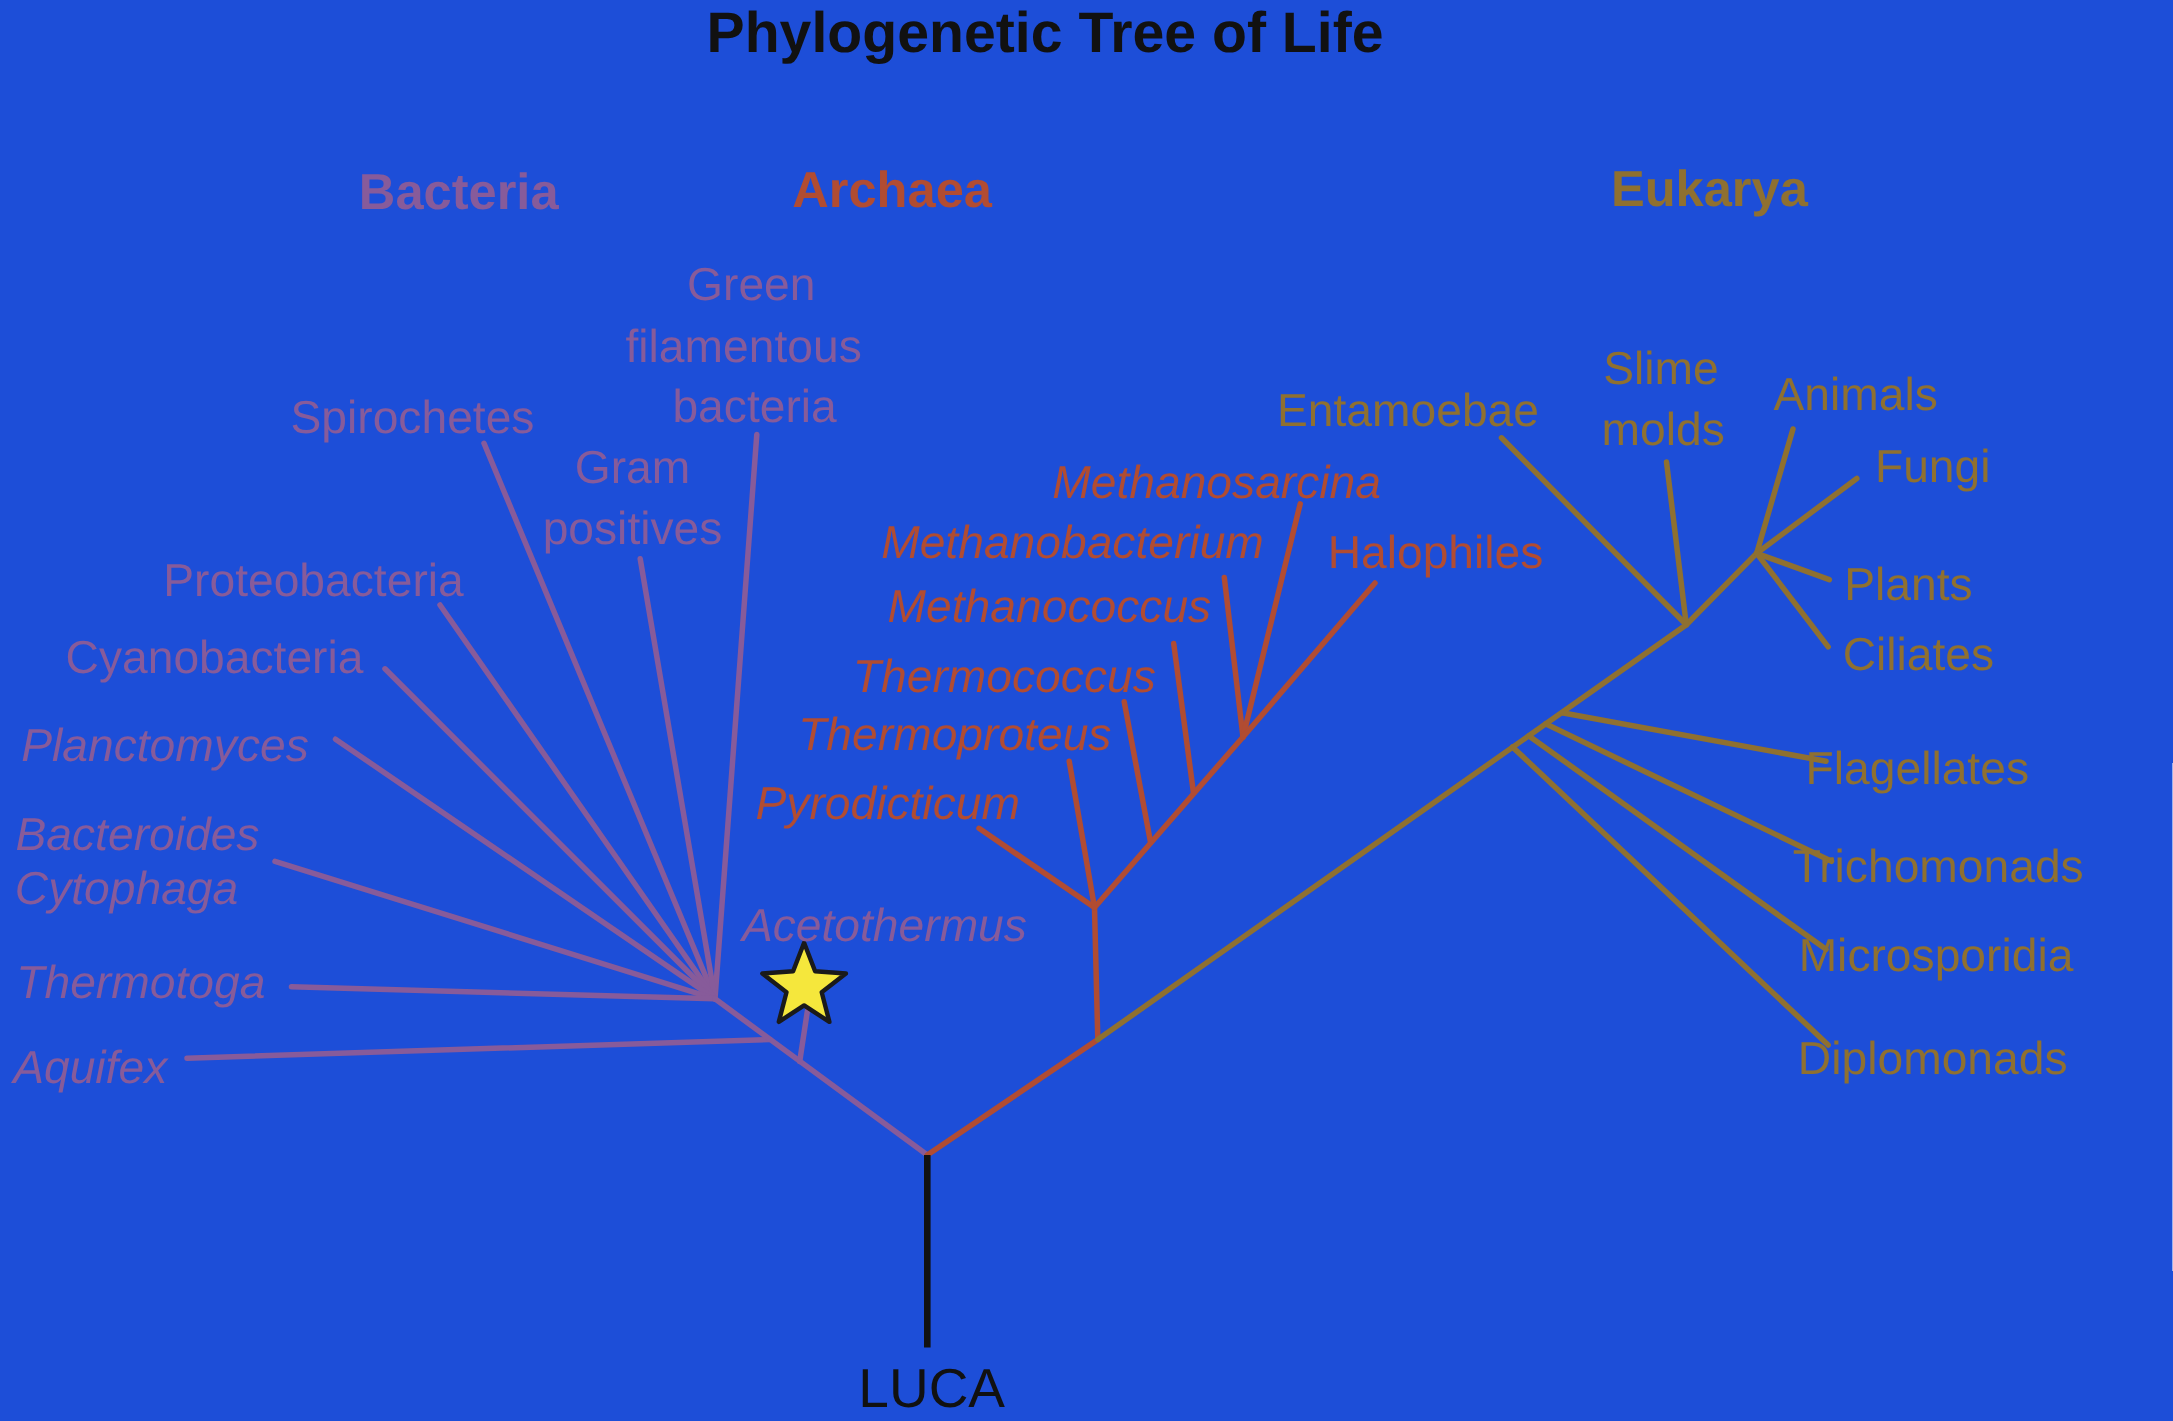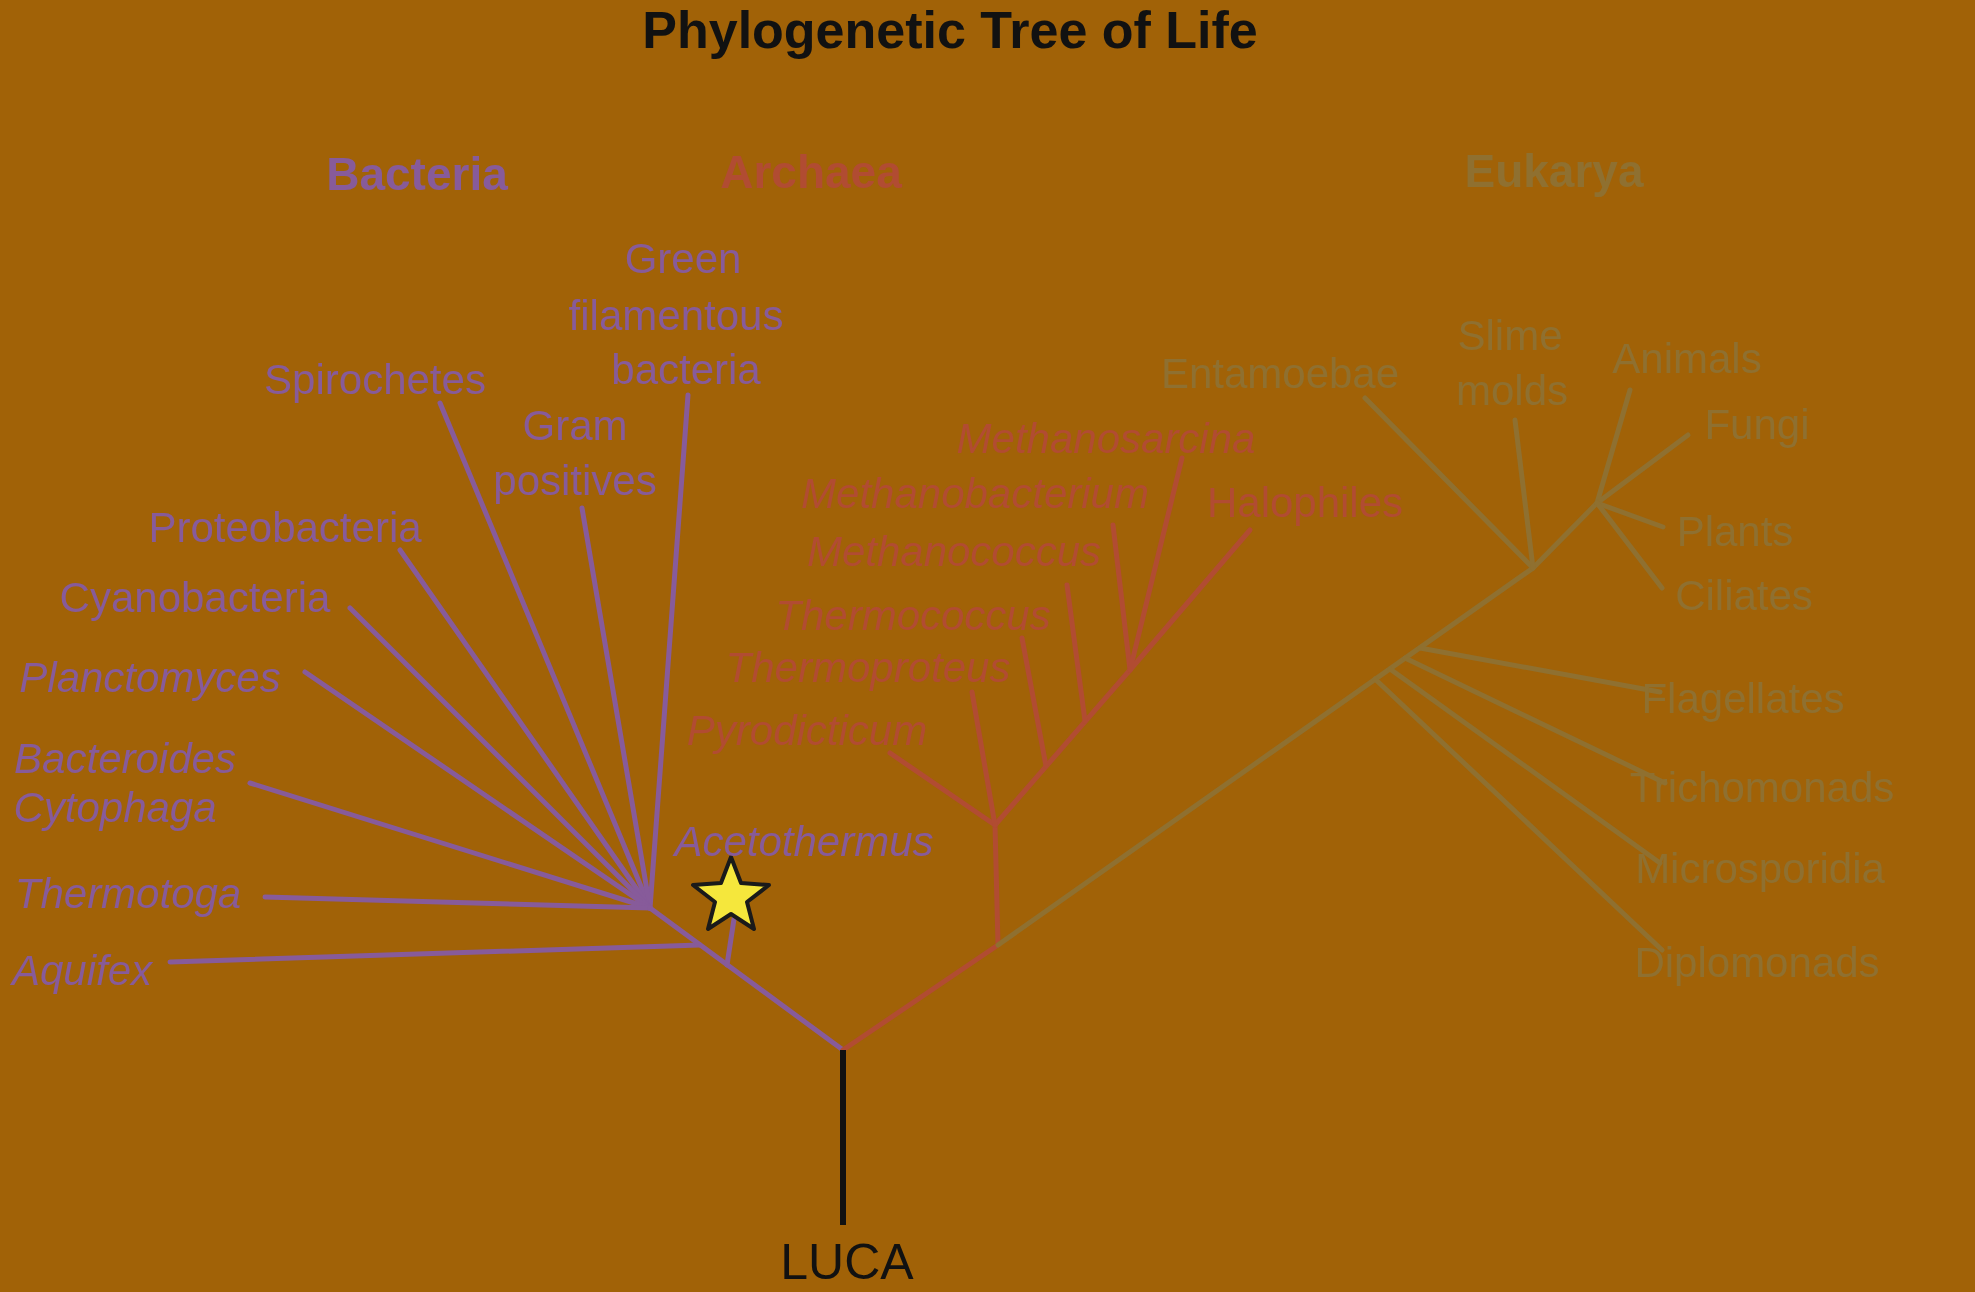--- a/index.html
+++ b/index.html
@@ -4,21 +4,21 @@
 <style>
   html, body {
     margin: 0;
     padding: 0;
     background: #ffffff;
   }
   .figure-wrap {
     width: 1975px;
     height: 1292px;
     position: relative;
-    background: #a16207;
+    background: #1d4ed8;
   }
   svg {
     display: block;
     width: 1975px;
     height: 1292px;
   }
   svg text {
     font-family: "Liberation Sans", sans-serif;
     font-size: 42px;
     text-anchor: middle;

